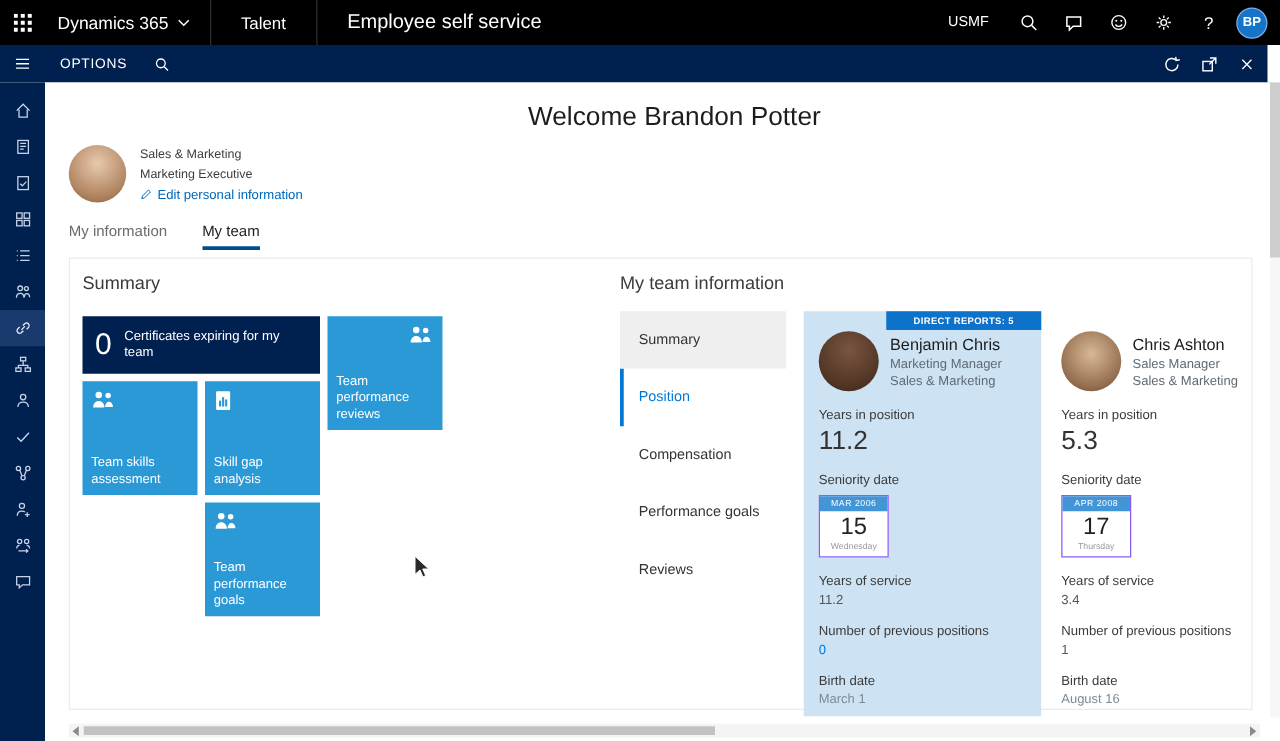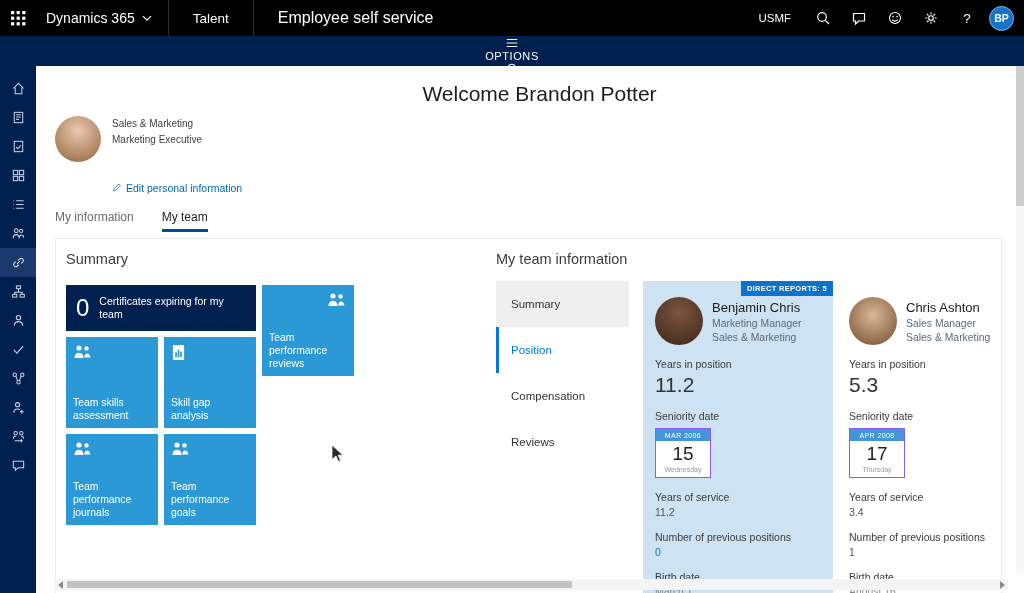--- a/index.html
+++ b/index.html
@@ -15,21 +15,21 @@
   .tb-sep { width:1px; height:36px; background:#2e2e2e; }
   .tb-app { padding:0 24px; font-size:13.5px; cursor:pointer; }
   .tb-page { padding:0 24px; font-size:16px; }
   .tb-right { margin-left:auto; display:flex; align-items:center; }
   .tb-company { font-size:11.5px; padding:0 14px; cursor:pointer; }
   .tb-iconbtn { width:36px; height:36px; }
   .help-btn { font-size:13.5px; }
   .avatar-chip { width:25px; height:25px; border-radius:50%; background:#1573c8; border:1px solid #7db1e8; color:#fff; font-size:10.5px; font-weight:bold; display:flex; align-items:center; justify-content:center; margin:0 10px 0 4px; cursor:pointer; }
 
   
-  .actionbar { display:flex; align-items:center; height:30px; background:#002050; color:#fff;flex-direction:column; }
+  .actionbar { display:flex; align-items:center; height:30px; background:#002050; color:#fff; }
   .ab-btn { background:none; border:none; cursor:pointer; display:flex; align-items:center; justify-content:center; color:#fff; }
   .hamburger { width:36px; height:30px; }
   .options-tab { font-size:11px; letter-spacing:.6px; padding:0 12px; height:30px; display:flex; align-items:center; cursor:pointer; }
   .ab-search { width:32px; height:30px; }
   .ab-right { margin-left:auto; display:flex; align-items:center; }
   .ab-iconbtn { width:30px; height:30px; }
   .ab-corner { width:10px; height:30px; background:#fff; margin-left:2px; }
 
   
   .sidebar { position:absolute; left:0; top:66px; bottom:0; width:36px; background:#002050; display:flex; flex-direction:column; align-items:stretch; padding-top:8px; }
@@ -38,21 +38,21 @@
 
   
   .main { position:absolute; left:36px; top:66px; right:0; bottom:0; background:#fff; overflow:hidden; }
   .welcome { padding:12px 0 0 19px; }
   .page-title { font-size:21px; font-weight:400; color:#1d1d1d; margin:4px 0 10px;text-align:center; }
   .profile { display:flex; gap:11px; margin-top:6px; }
   .avatar { border-radius:50%; flex:0 0 auto; }
   .av-brandon { width:46px; height:46px; background:radial-gradient(circle at 50% 32%, #e8c9ae, #b08460 68%, #7e5a40); }
   .profile-info { display:flex; flex-direction:column; gap:5px; padding-top:2px; }
   .p-dept, .p-job { font-size:10px; color:#3e3e3e; }
-  .edit-link { color:#0067b8; font-size:10.5px; display:flex; align-items:flex-start; gap:4px; cursor:pointer;margin-top:32px; }
+  .edit-link { color:#0067b8; font-size:10.5px; display:flex; align-items:flex-start; gap:4px; cursor:pointer; }
 
   .tabs { display:flex; gap:28px; padding-left:19px; margin-top:16px; }
   .tab { font-size:12px; color:#6a6a6a; padding-bottom:5px; border-bottom:3px solid transparent; cursor:pointer; }
   .tab.active { color:#1b1b1b; border-bottom-color:#004e8c; }
 
   .content-card { margin:6px 22px 0 19px; border:1px solid #ebebeb; background:#fff; height:362px; display:flex; padding-top:12px; position:relative; }
 
   .panel-left { width:442px; padding-left:10px; }
   .panel-title { font-size:14.5px; font-weight:400; color:#3b3b3b; }
 
@@ -72,21 +72,21 @@
   .team-body { display:flex; margin-top:14px; }
   .team-nav { width:133px; }
   .team-nav-item { height:46px; display:flex; align-items:center; padding-left:12px; font-size:11.5px; color:#333; cursor:pointer; border-left:3px solid transparent; }
   .team-nav-item.first { background:#efefef; }
   .team-nav-item.active { color:#0078d4; border-left-color:#0078d4; background:#fff; }
 
   .cards { display:flex; margin-left:14px; }
   .member-card { width:190px; min-height:314px; padding:8px 12px 8px 12px; position:relative; }
   .member-card.highlight { background:#cde3f3; }
   .member-card.second { width:160px; padding:8px 4px 8px 8px; margin-left:8px; }
-  .dr-badge { position:absolute; top:0; right:0; background:#0d72c9; color:#fff; font-size:7.5px; font-weight:bold; letter-spacing:.3px; padding:3px 6px; }
+  .dr-badge { position:absolute; top:0; right:0; background:#0d72c9; color:#fff; font-size:7.5px; font-weight:bold; letter-spacing:.3px; padding:3px 22px; }
   .m-head { display:flex; gap:9px; margin-top:8px; }
   .m-avatar { width:48px; height:48px; border-radius:50%; }
   .av-benjamin { background:radial-gradient(circle at 50% 32%, #7a5540, #503424 70%, #39241a); }
   .av-chris { background:radial-gradient(circle at 50% 38%, #d9b896, #8f6a4c 72%, #5f4430); }
   .m-id { padding-top:3px; }
   .m-name { font-size:13px; color:#1b1b1b; }
   .m-job, .m-dept { font-size:10.4px; color:#5f6a75; margin-top:3px; }
   .stat-label { font-size:10.5px; color:#3b3b3b; margin-top:13px; }
   .stat-big { font-size:21px; color:#333; margin-top:3px; }
   .calendar { width:56px; border:1px solid #8b5cf6; background:#fff; text-align:center; margin-top:6px; }
@@ -387,31 +387,20 @@
           </div>
           <div class="tile tile-b">
             <svg width="15" height="17" viewBox="0 0 16 18">
                 <rect x="2" y="1" width="12" height="16" rx="1" fill="#fff"></rect>
                 <rect x="4.5" y="9" width="1.8" height="5" fill="#2b99d6"></rect>
                 <rect x="7.1" y="6" width="1.8" height="8" fill="#2b99d6"></rect>
                 <rect x="9.7" y="8" width="1.8" height="6" fill="#2b99d6"></rect>
               </svg>
             <span class="t-label">Skill gap analysis</span>
           </div>
-          <div class="tile tile-c">
-            <svg width="20" height="16" viewBox="0 0 20 16">
-                <g fill="#fff">
-                  <circle cx="6" cy="4" r="2.6"></circle>
-                  <circle cx="13.5" cy="4.4" r="2.2"></circle>
-                  <path d="M1.5 14c0-3.3 2-5.2 4.5-5.2S10.5 10.7 10.5 14z"></path>
-                  <path d="M11 13.6c.3-2.6 1.4-4.2 3-4.2 1.8 0 3.3 1.7 3.3 4.2z"></path>
-                </g>
-              </svg>
-            <span class="t-label">Team performance journals</span>
-          </div>
           <div class="tile tile-d">
             <svg width="20" height="16" viewBox="0 0 20 16">
                 <g fill="#fff">
                   <circle cx="6" cy="4" r="2.6"></circle>
                   <circle cx="13.5" cy="4.4" r="2.2"></circle>
                   <path d="M1.5 14c0-3.3 2-5.2 4.5-5.2S10.5 10.7 10.5 14z"></path>
                   <path d="M11 13.6c.3-2.6 1.4-4.2 3-4.2 1.8 0 3.3 1.7 3.3 4.2z"></path>
                 </g>
               </svg>
             <span class="t-label">Team performance goals</span>
@@ -419,20 +408,21 @@
         </div>
       </div>
 
       <div class="panel-right">
         <div class="panel-title">My team information</div>
         <div class="team-body">
           <div class="team-nav">
             <div class="team-nav-item first">Summary</div>
             <div class="team-nav-item active">Position</div>
             <div class="team-nav-item">Compensation</div>
+            <div class="team-nav-item">Performance goals</div>
             <div class="team-nav-item">Reviews</div>
           </div>
 
           <div class="cards">
 
             <div class="member-card highlight">
               <div class="dr-badge">DIRECT REPORTS: 5</div>
               <div class="m-head">
                 <div class="m-avatar av-benjamin"></div>
                 <div class="m-id">

